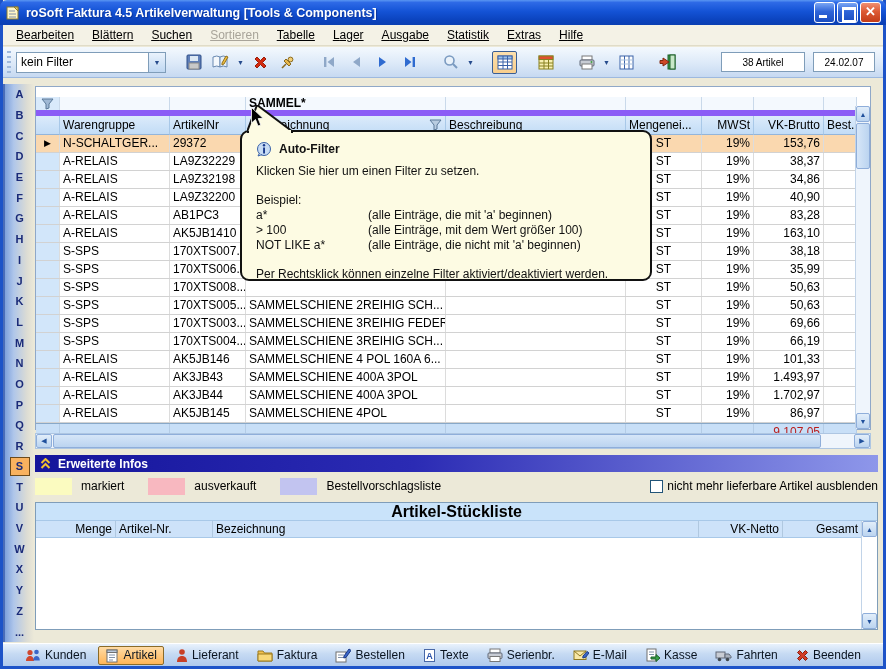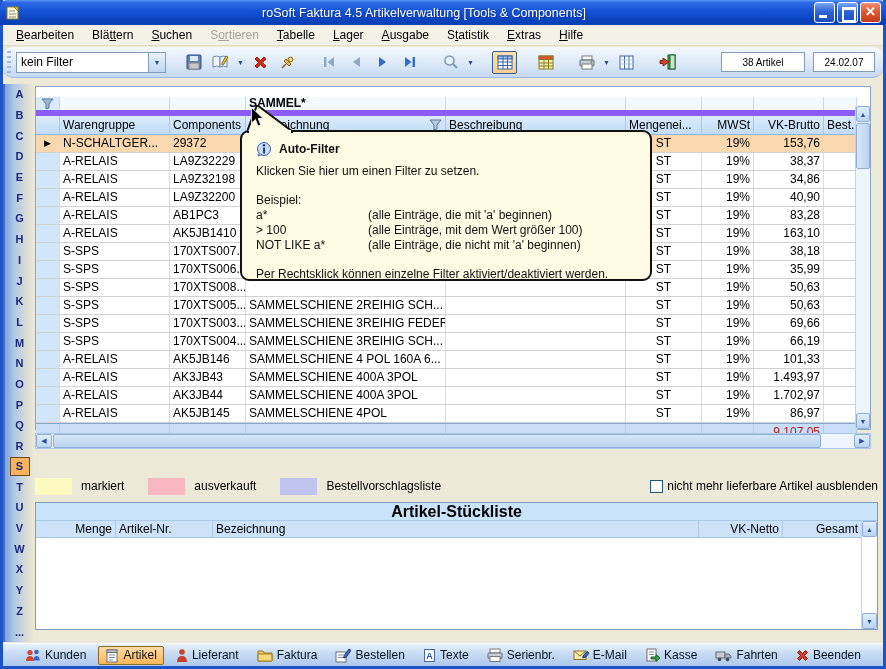--- a/index.html
+++ b/index.html
@@ -7,43 +7,43 @@
     font-family:"Liberation Sans", sans-serif; background:#ECE9D8; }
   .window { position:absolute; inset:0;
     border-left:3px solid #1D53C8; border-right:3px solid #1D53C8; border-bottom:3px solid #1D53C8;
     background:#ECE9D8; }
 
   
   .titlebar { position:absolute; left:-3px; right:-3px; top:0; height:25px;
     border-radius:7px 7px 0 0;
     background:linear-gradient(180deg,#5A96F2 0%,#2E6AE6 10%,#1453D6 45%,#0B43BE 80%,#0A3FB2 100%);
     display:flex; align-items:center; padding:0 5px; color:#fff; }
-  .titlebar .apptitle { font-size:12.5px; font-weight:normal; margin-left:15px;
-    text-shadow:1px 1px 1px #09329A; flex:1; white-space:nowrap; overflow:hidden;text-align:center; }
+  .titlebar .apptitle { font-size:12.5px; font-weight:bold; margin-left:5px;
+    text-shadow:1px 1px 1px #09329A; flex:1; white-space:nowrap; overflow:hidden; }
   .winbtn { width:21px; height:21px; border-radius:3px; border:1px solid #fff;
     margin-left:2px; position:relative;
     background:linear-gradient(180deg,#7AA6F4,#2E64D8 45%,#1A4DC0); }
   .winbtn.close { background:linear-gradient(180deg,#F09072,#DD5A34 45%,#C33C18); }
   .winbtn.min::after { content:""; position:absolute; left:4px; bottom:4px; width:8px; height:3px; background:#fff; }
   .winbtn.max::after { content:""; position:absolute; left:4px; top:4px; width:10px; height:10px;
     border:2px solid #fff; border-top-width:3px; }
   .winbtn.close::after { content:"✕"; position:absolute; left:0; right:0; top:1px;
     text-align:center; font-size:13px; font-weight:bold; color:#fff; }
 
   
   .menubar { position:absolute; left:0; right:0; top:25px; height:21px;
     background:#F4F2E6; border-bottom:1px solid #E0DCC8; display:flex; align-items:center; padding-left:4px; }
-  .menuitem { font-size:12px; padding:2px 9px 3px; color:#000; white-space:nowrap; }
+  .menuitem { font-size:12px; padding:2px 9px 3px; color:#000; white-space:nowrap;text-decoration:underline; }
   .menuitem .accel { text-decoration:underline; }
   .menuitem.disabled { color:#A8A49A; }
 
   
   .toolbar { position:absolute; left:0; right:0; top:47px; height:31px;
     background:linear-gradient(180deg,#F4F9FE 0%,#DCE9F8 55%,#C6D9F1 100%);
-    border-bottom:1px solid #9DB9DF; display:flex; align-items:center; padding:0 4px;border-radius:10px; }
+    border-bottom:1px solid #9DB9DF; display:flex; align-items:center; padding:0 4px; }
   .grip { width:4px; height:22px; margin-right:5px;
     background:repeating-linear-gradient(180deg,#9FB9DC 0 2px,transparent 2px 5px); }
   .combo { width:150px; height:21px; background:#fff; border:1px solid #7F9DB9;
     display:flex; align-items:center; font-size:12px; }
   .combo .combo-text { flex:1; padding-left:4px; }
   .combo .combo-btn { width:17px; height:19px; border-left:1px solid #7F9DB9;
     background:linear-gradient(180deg,#EAF3FC,#BFD7F2); display:flex; align-items:center; justify-content:center;
     font-size:7px; color:#264B8C; }
   .tbtn { width:25px; height:23px; display:flex; align-items:center; justify-content:center; margin:0 1px; }
   .tbtn.caret { width:11px; font-size:7px; color:#264B8C; }
@@ -409,21 +409,21 @@
         <div class="cell c3">SAMMEL*</div>
         <div class="cell c4"></div>
         <div class="cell c5"></div>
         <div class="cell c6"></div>
         <div class="cell c7"></div>
         <div class="cell c8"></div>
       </div>
       <div class="grow head-row">
         <div class="cell c0"></div>
         <div class="cell c1">Warengruppe</div>
-        <div class="cell c2">Components</div>
+        <div class="cell c2">ArtikelNr</div>
         <div class="cell c3">
           <span class="sort-asc">▲</span>
           <span>Bezeichnung</span>
           <span class="head-funnel">
             <svg width="13" height="12" viewBox="0 0 13 12">
                 <path d="M1 1 H12 L8 6 V10 L5 11 V6 Z" fill="#B8CCE0" stroke="#5A7898"></path>
               </svg>
           </span>
         </div>
         <div class="cell c4">Beschreibung</div>
@@ -697,20 +697,27 @@
       <div class="tt-line">Per Rechtsklick können einzelne Filter aktiviert/deaktiviert werden.</div>
     </div>
     <svg class="notch" width="46" height="28" viewBox="0 0 46 28">
       <path d="M10 0 L0 27 H46 Z" fill="#FDFBE3" stroke="#111" stroke-width="2"></path>
       <rect x="2" y="25" width="42" height="3" fill="#FDFBE3"></rect>
     </svg>
     <svg class="cursor" width="13" height="20" viewBox="0 0 13 20">
       <path d="M0.5 0.5 L0.5 16 L4.5 12.5 L7 19 L9.7 17.9 L7.2 11.6 L12 11.3 Z" fill="#000" stroke="#fff" stroke-width="0.8"></path>
     </svg>
 
+    <div class="infos-bar">
+      <svg class="chev" width="11" height="11" viewBox="0 0 11 11">
+        <path d="M1.5 5 L5.5 1 L9.5 5" fill="none" stroke="#F2C230" stroke-width="2"></path>
+        <path d="M1.5 10 L5.5 6 L9.5 10" fill="none" stroke="#F2C230" stroke-width="2"></path>
+      </svg>
+      <span>Erweiterte Infos</span>
+    </div>
 
     <div class="legend">
       <div class="leg-item sw-yellow">
           <span class="swatch"></span>
           <span>markiert</span>
         </div>
         <div class="leg-item sw-pink">
           <span class="swatch"></span>
           <span>ausverkauft</span>
         </div>

